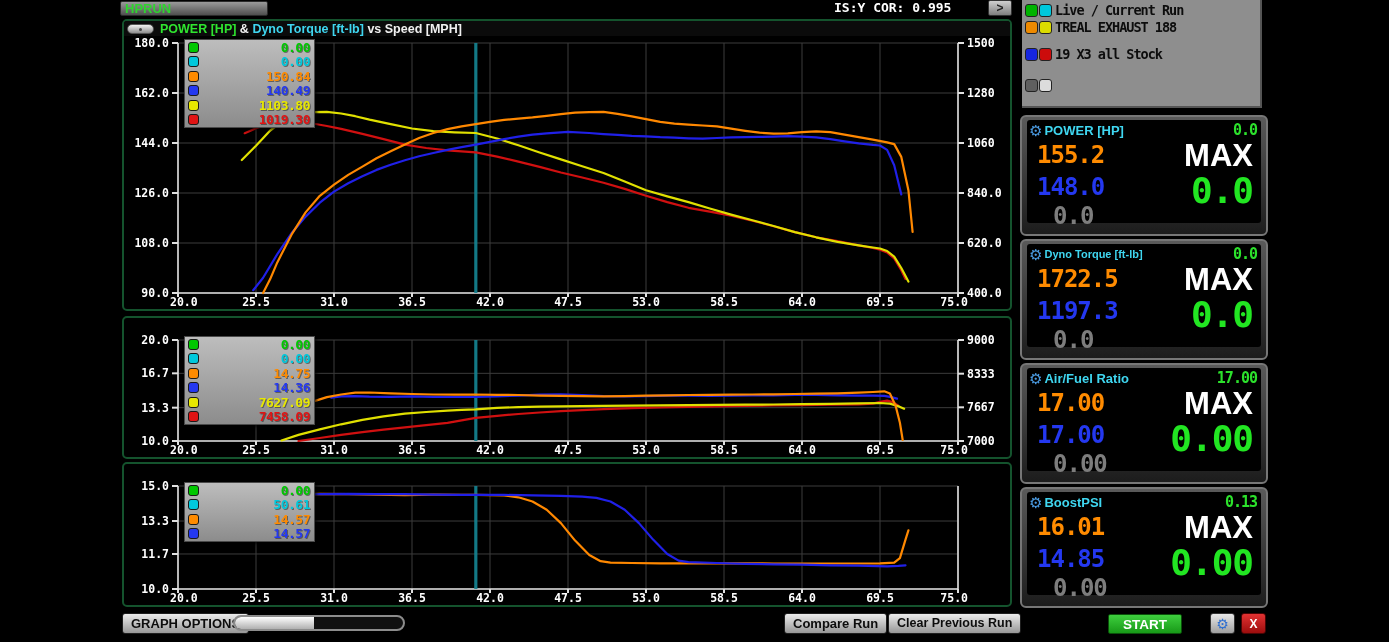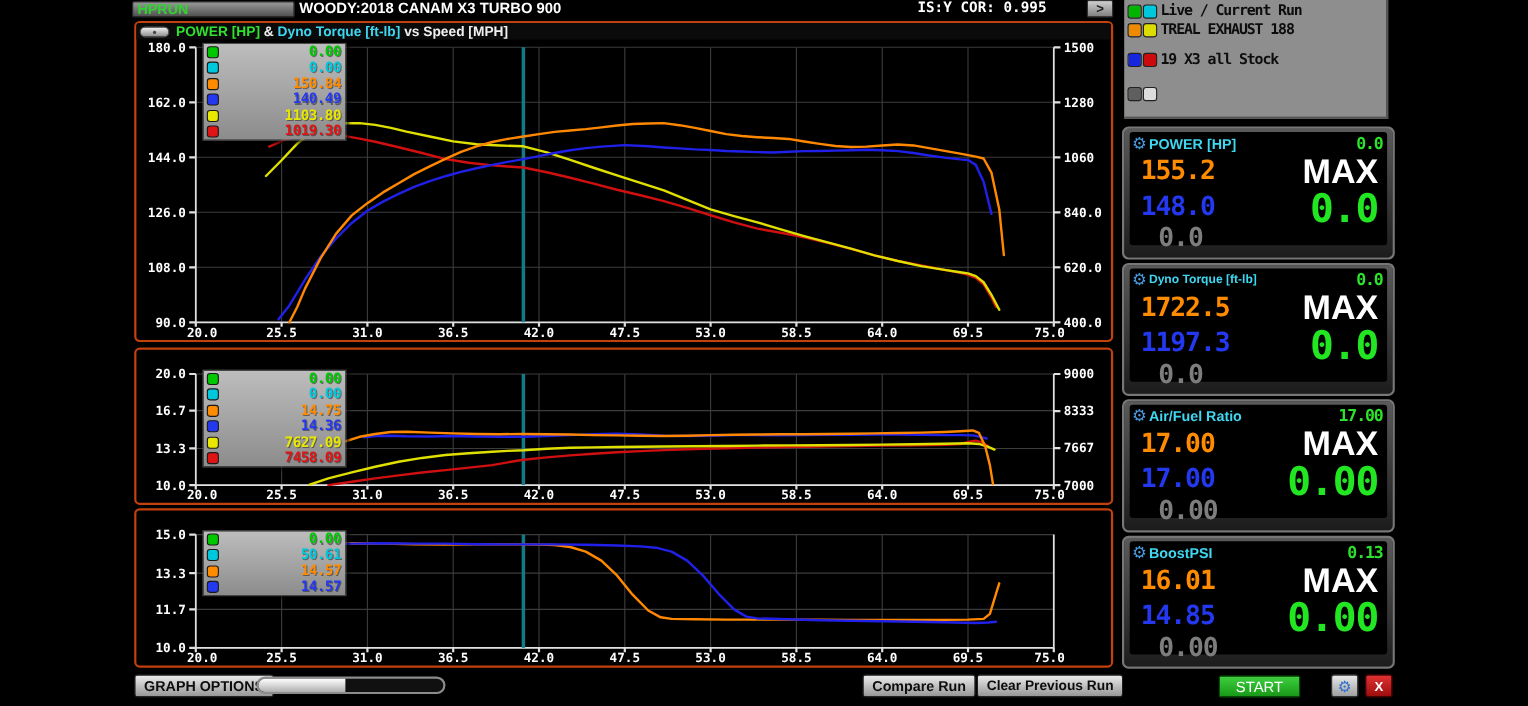--- a/index.html
+++ b/index.html
@@ -21,21 +21,21 @@
   
   .run-legend { position:absolute; left:1022px; top:0px; width:240px; height:108px;
     background:#8e8e8e; border-right:2px solid #555; border-bottom:2px solid #555; }
   .run-legend-row { position:absolute; left:3px; display:flex; align-items:center; height:16px; }
   .lg-sq { width:13px; height:13px; border-radius:3px; border:1px solid #222; margin-right:1px; }
   .run-legend-row .lbl { color:#0d0d0d; font-family:"DejaVu Sans Mono", monospace;
     font-weight:bold; font-size:13.5px; letter-spacing:-1px; margin-left:2px; white-space:nowrap; }
 
   
   .chart { position:absolute; left:122px; width:890px; background:#000;
-    border:2px solid #c2410c; border-radius:5px; }
+    border:2px solid #14532d; border-radius:5px; }
   .chart-header { height:15px; background:#0b0b0b; display:flex; align-items:center;
     border-radius:3px 3px 0 0; }
   .chart-min { width:27px; height:10px; background:linear-gradient(#f2f2f2,#8f8f8f);
     border:1px solid #555; border-radius:5px; margin:0 6px 0 3px; position:relative; flex:none; }
   .chart-min::after { content:""; position:absolute; left:11px; top:3px; width:3px; height:3px;
     border-radius:2px; background:#444; }
   .chart-title { font-weight:bold; font-size:12.5px; white-space:nowrap; }
   .chart-body { position:absolute; top:16px; left:0; right:0; bottom:0; }
   .chart-body svg { position:absolute; left:0; top:0; }
   .chart-legend { position:absolute; left:60px; top:2px; width:131px;
@@ -69,35 +69,34 @@
 
   
   .btn { position:absolute; top:613px; height:21px; background:linear-gradient(#ececec,#969696);
     border:1px solid #1e1e1e; border-radius:3px; color:#0d0d0d; font-weight:bold; font-size:13px;
     padding:0 8px; line-height:19px; text-align:center; }
   .progress-track { position:absolute; left:233px; top:615px; width:172px; height:16px;
     background:#101010; border:2px solid #8c8c8c; border-radius:8px; }
   .progress-fill { height:100%; background:linear-gradient(#ffffff,#b0b0b0); border-radius:6px 0 0 6px; }
   .start-btn { position:absolute; left:1108px; top:614px; width:74px; height:20px;
     background:linear-gradient(#3ecf3e,#189918); border:1px solid #0a520a; border-radius:2px;
-    color:#fff; font-weight:normal; font-size:13.5px; text-align:center; line-height:19px; }
+    color:#fff; font-weight:bold; font-size:13.5px; text-align:center; line-height:19px; }
   .gear-btn { position:absolute; left:1210px; top:613px; width:25px; height:21px;
     background:linear-gradient(#e8e8e8,#9f9f9f); border:1px solid #333; border-radius:3px;
     color:#2f6fd0; font-size:14px; text-align:center; line-height:20px; }
   .x-btn { position:absolute; left:1241px; top:613px; width:25px; height:21px;
     background:linear-gradient(#e23232,#9c0d0d); border:1px solid #4a0505; border-radius:3px;
     color:#fff; font-weight:bold; font-size:12px; text-align:center; line-height:20px; }
 </style>
 </head>
 <body>
 
 <div class="stage">
 
   <div class="hprun-btn">HPRUN</div>
-  <div class="main-title">WOODY:2018 CANAM X3 TURBO 900</div>
   <div class="cor-label">IS:Y COR: 0.995</div>
   <div class="expand-btn">&gt;</div>
 
   <div class="run-legend">
     <div class="run-legend-row" style="top:2px">
       <span class="lg-sq" style="background: linear-gradient(rgb(0, 180, 0), rgb(0, 180, 0));"></span>
       <span class="lg-sq" style="background: rgb(0, 200, 220);"></span>
       <span class="lbl">Live / Current Run</span>
     </div>
     <div class="run-legend-row" style="top:19px">

